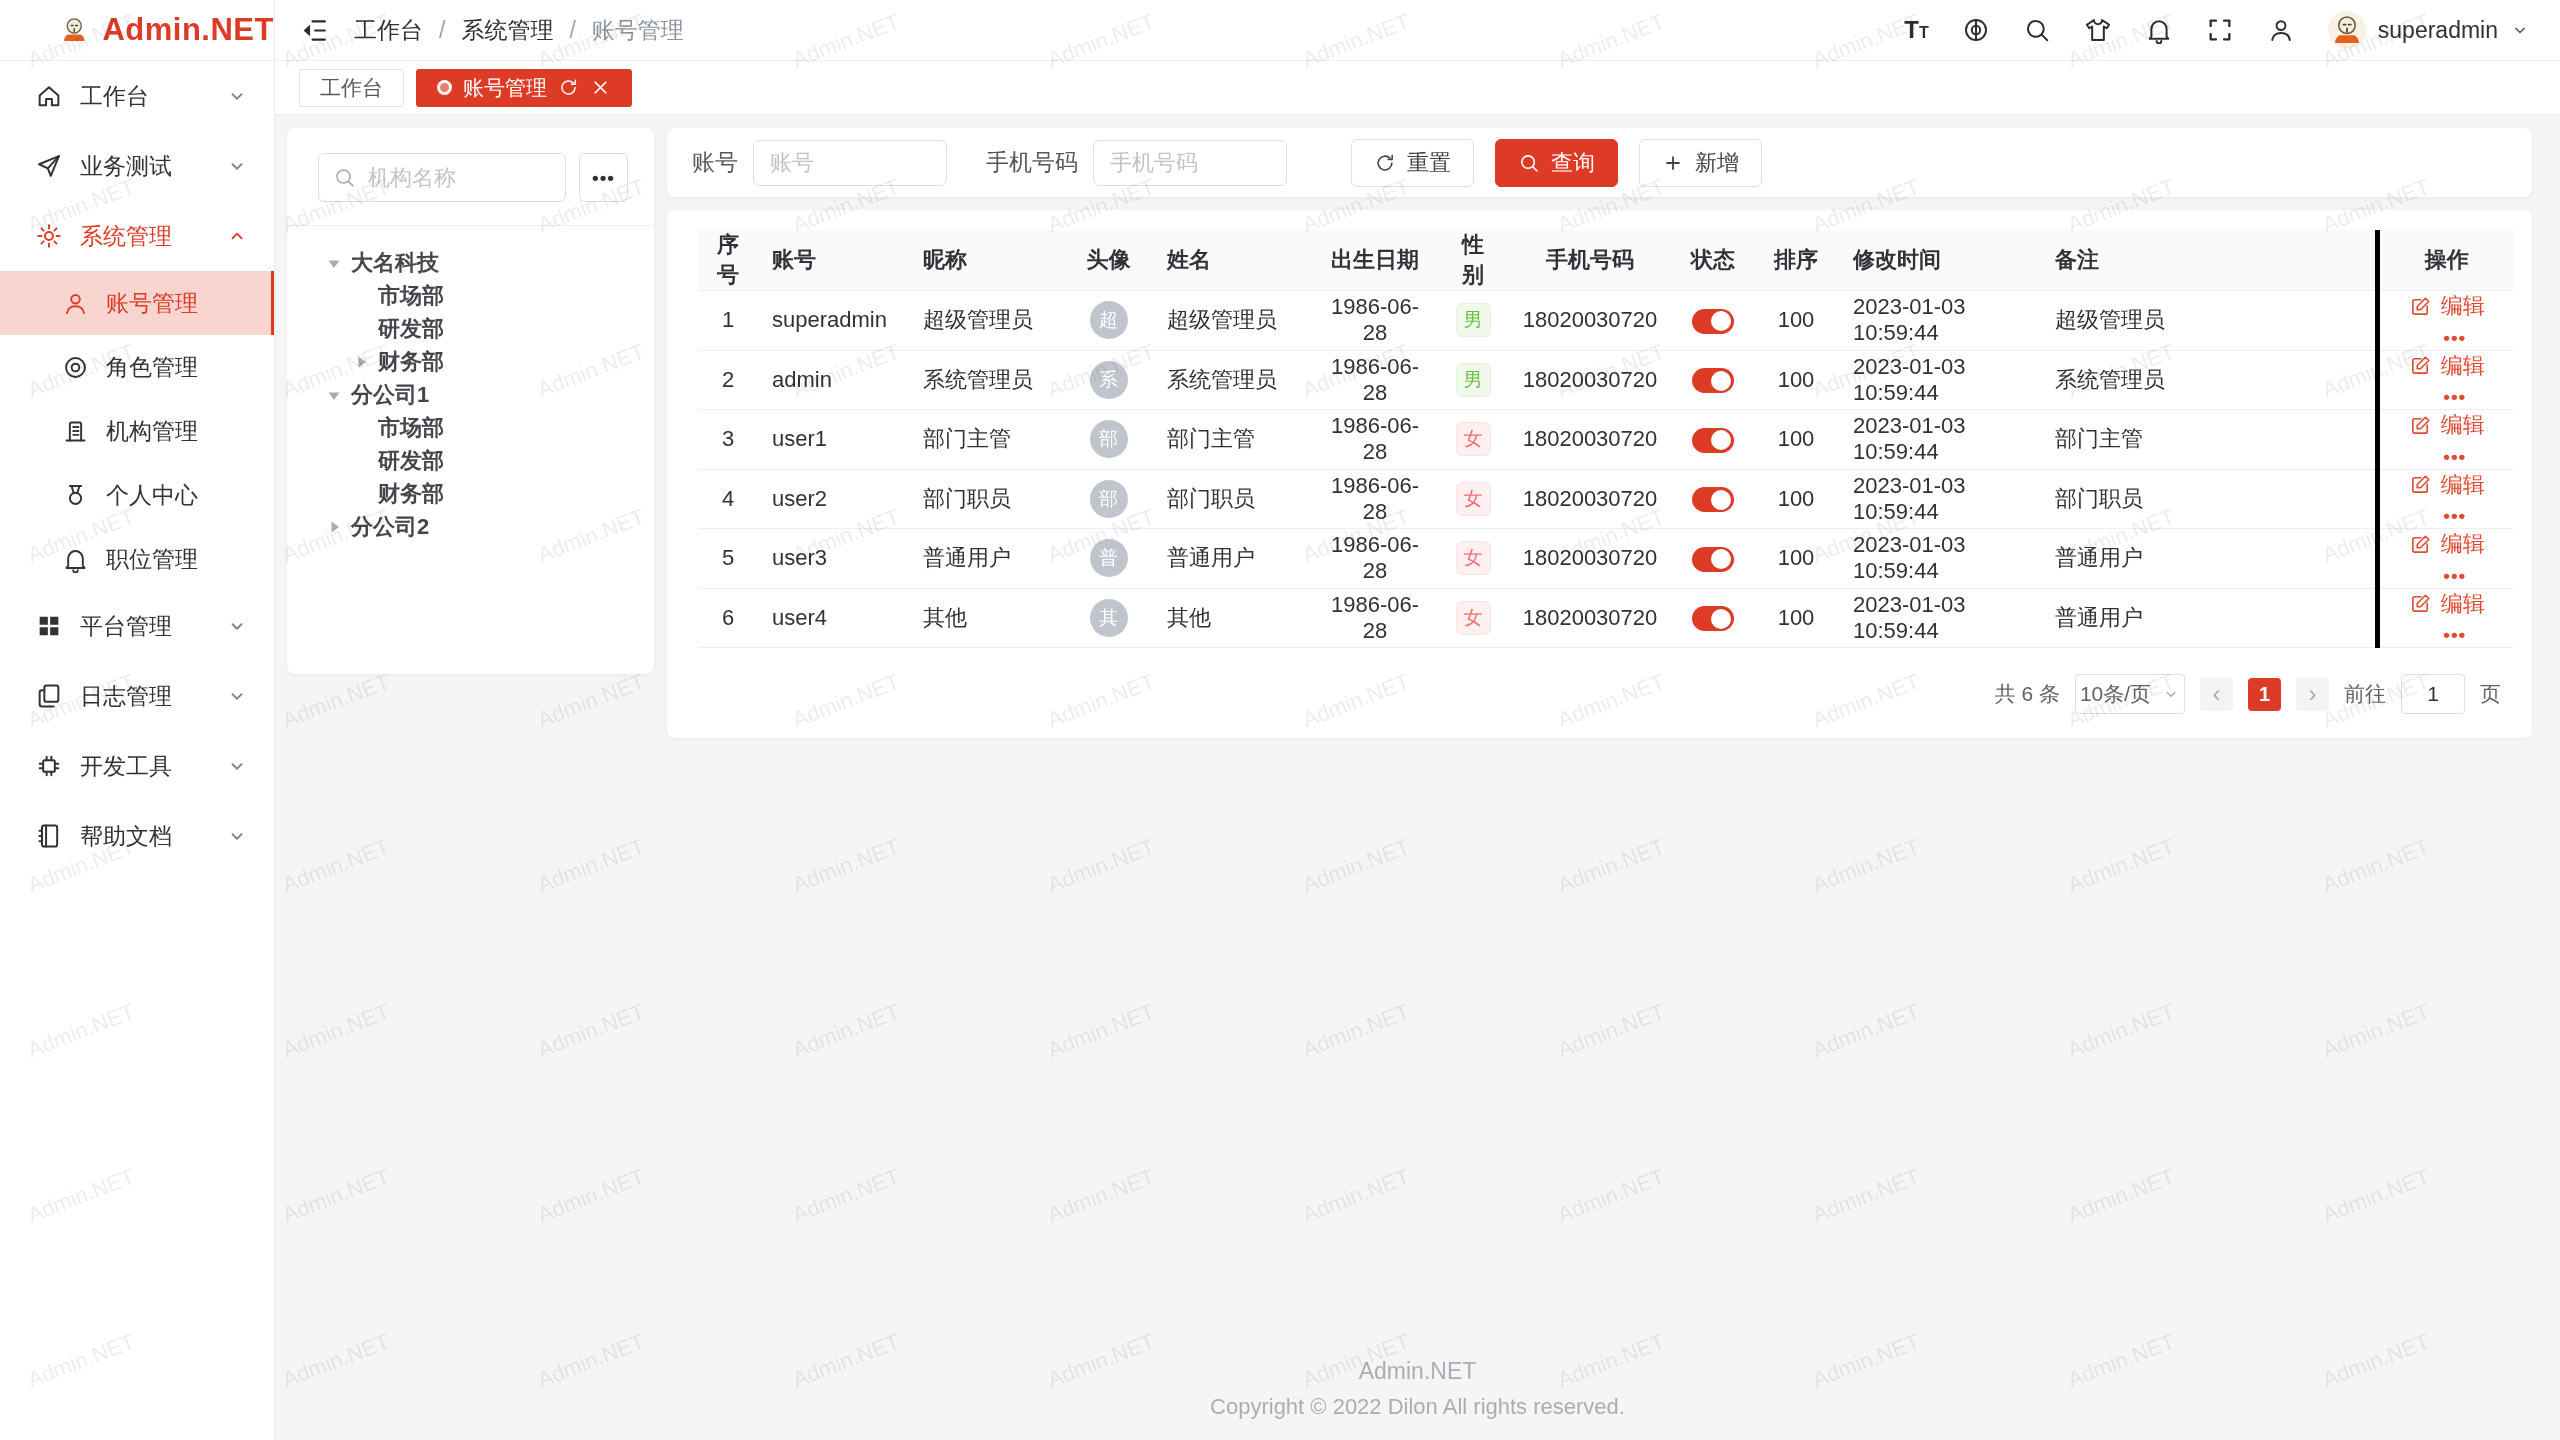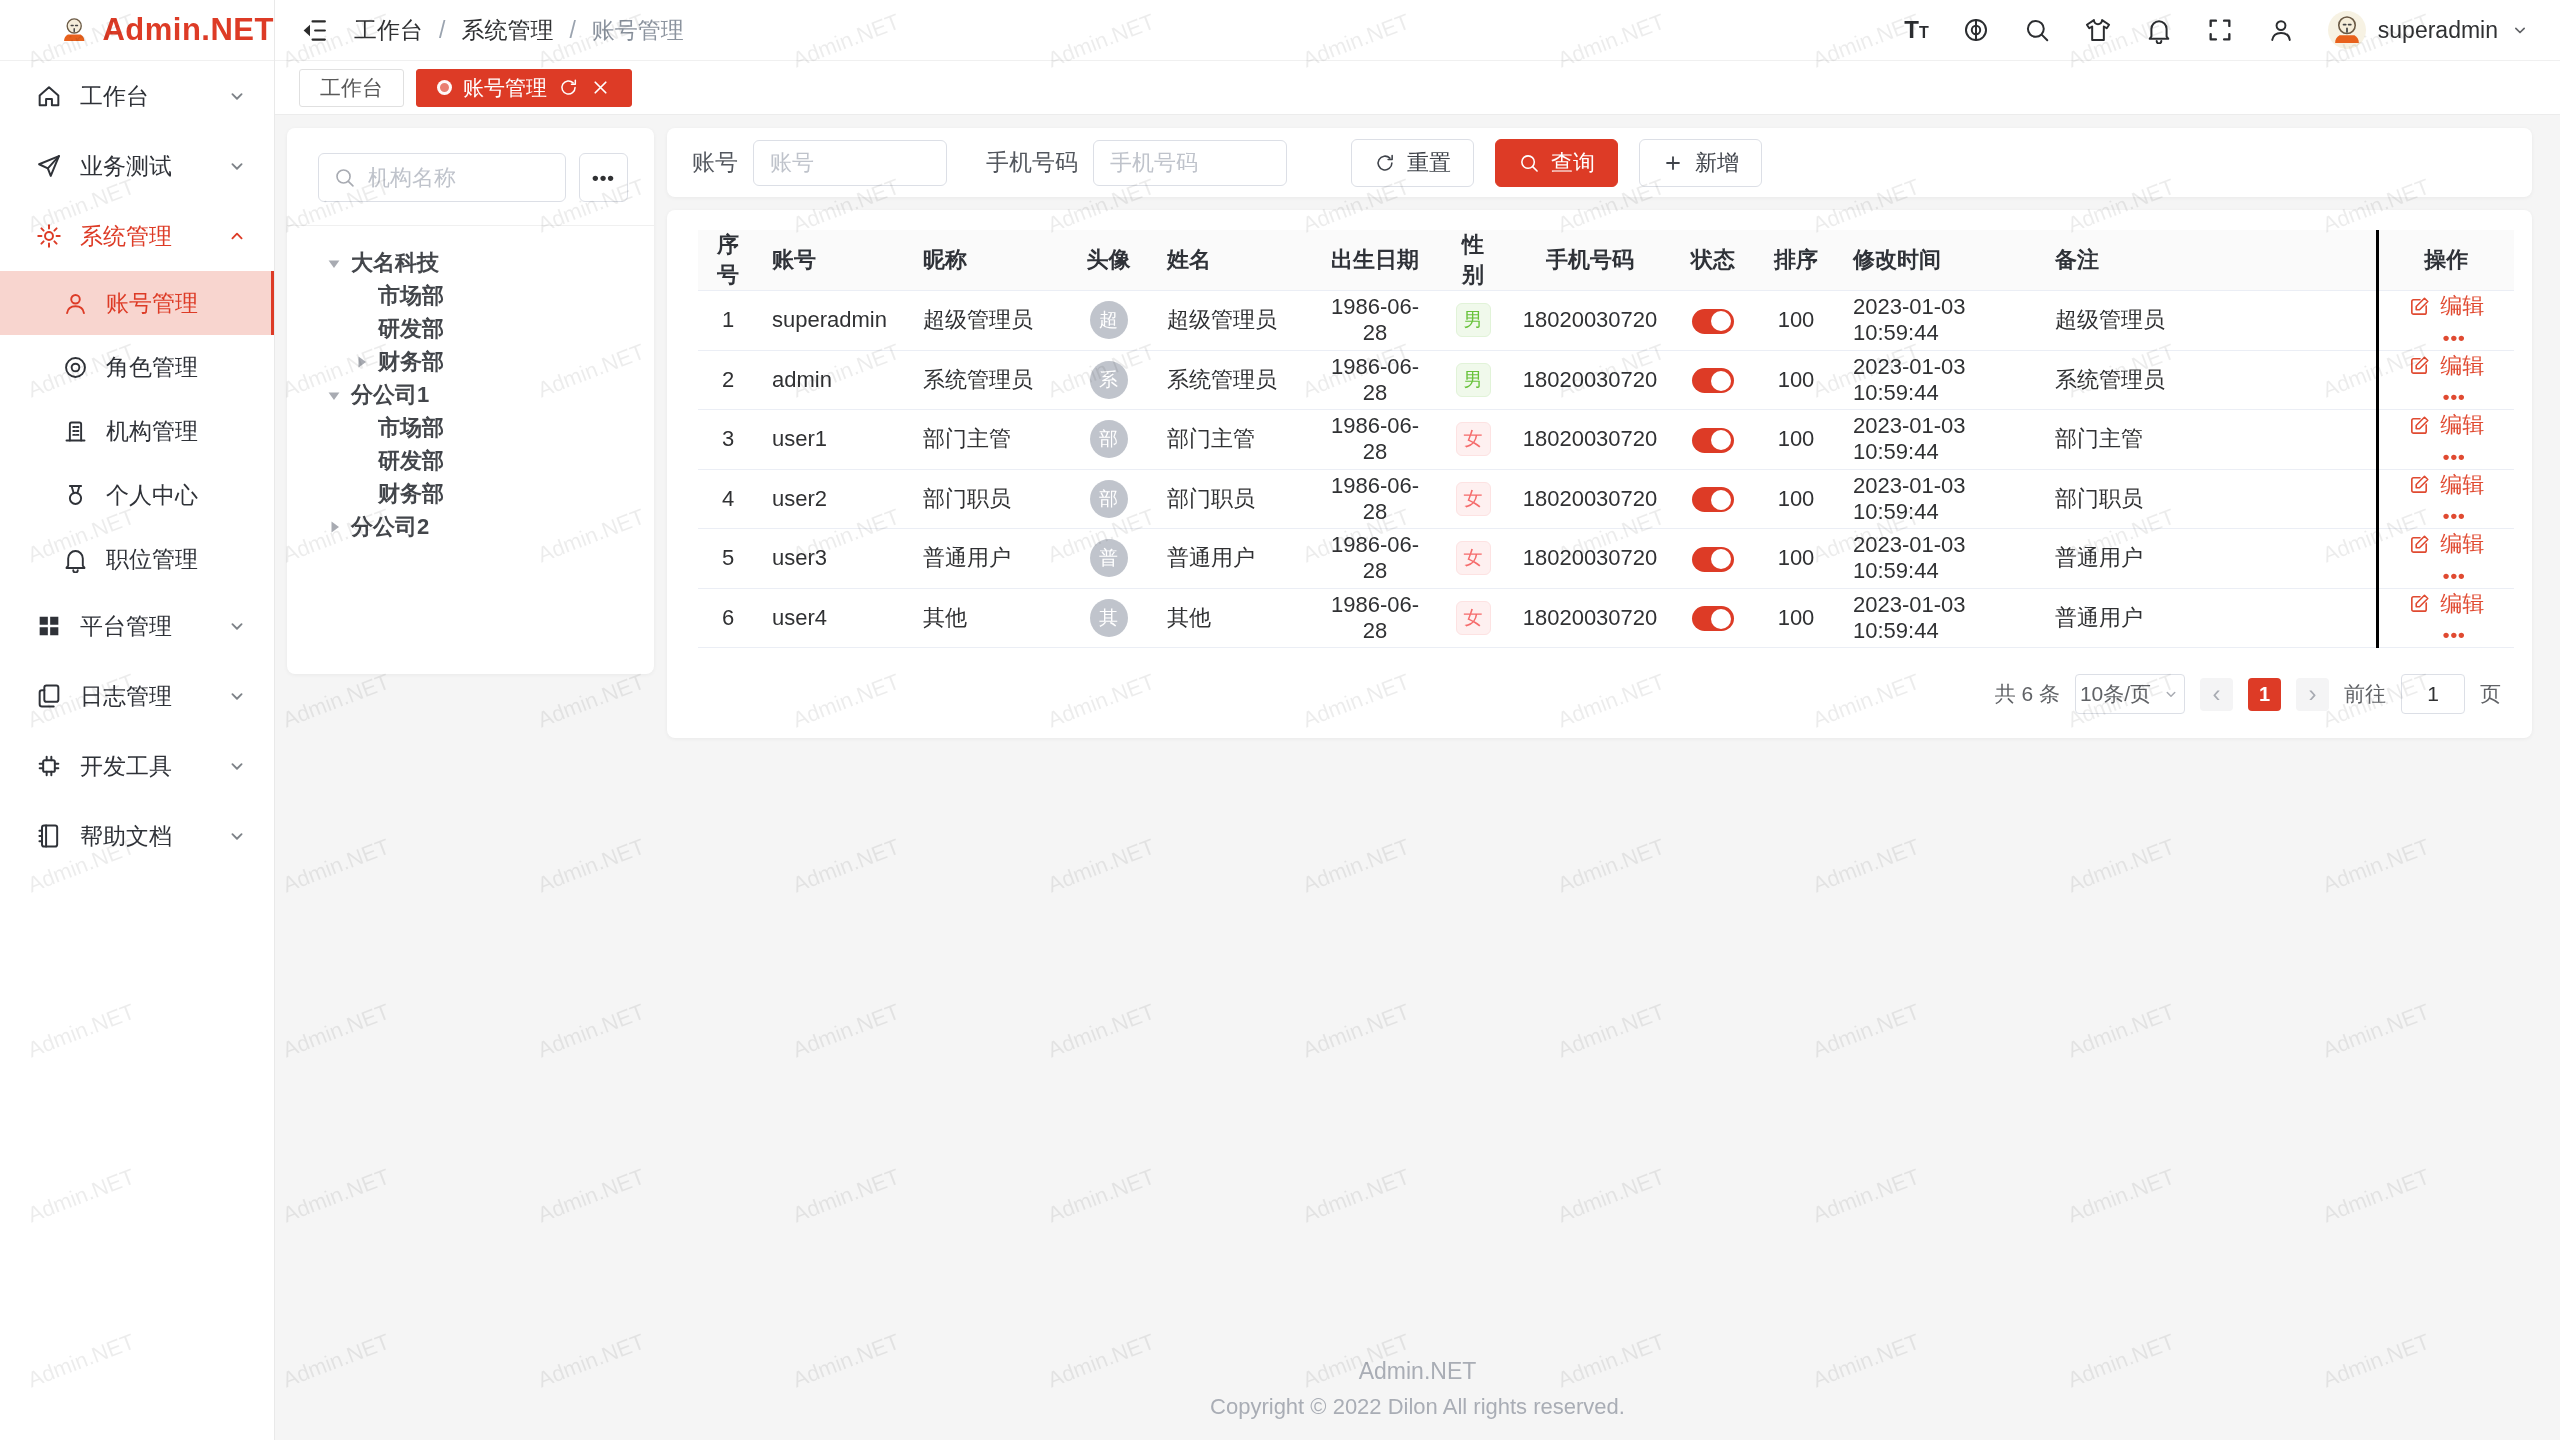--- a/index.html
+++ b/index.html
@@ -84,21 +84,21 @@
   .btn { height:48px; padding:0 22px; border:1px solid #dcdfe6; border-radius:6px; background:#fff; color:#3f434a; font-size:22px; display:flex; align-items:center; gap:11px; cursor:pointer; font-family:inherit; }
   .btn .bic { width:22px; height:22px; }
   .btn .bic svg { width:100%; height:100%; }
   .btn.primary { background:#dd3b26; border-color:#dd3b26; color:#fff; }
 
   .table-card { padding:20px 31px 24px; }
   table { width:100%; border-collapse:collapse; table-layout:fixed; }
   th { height:46px; background:#fafafa; font-weight:bold; color:#2f3238; font-size:22px; padding:0 14px; border-bottom:1px solid #ebeef5; }
   td { height:53px; border-bottom:1px solid #ebeef5; color:#303133; font-size:22px; padding:0 14px; }
   .al { text-align:left; } .ac { text-align:center; }
-  .opcol { border-left:3px solid #000000; }
+  .opcol { border-left:5px solid #000000; }
   .av { width:38px; height:38px; border-radius:50%; background:#c0c4cc; color:#fff; display:inline-flex; align-items:center; justify-content:center; font-size:19px; }
   .badge { display:inline-block; min-width:34px; height:34px; line-height:32px; padding:0 7px; border-radius:6px; font-size:19px; }
   .badge.m { color:#67c23a; background:#f0f9eb; border:1px solid #e1f3d8; }
   .badge.f { color:#f56c6c; background:#fef0f0; border:1px solid #fde2e2; }
   .switch { width:42px; height:25px; border-radius:13px; background:#dd3b26; position:relative; display:inline-block; vertical-align:middle; cursor:pointer; }
   .switch::after { content:""; position:absolute; right:3px; top:2.5px; width:20px; height:20px; border-radius:50%; background:#fff; }
   .editlink { color:#e04a31; display:inline-flex; align-items:center; gap:9px; font-size:22px; cursor:pointer; }
   .editlink .eic { width:23px; height:23px; }
   .editlink .eic svg { width:100%; height:100%; }
   .more { color:#e04a31; margin-left:16px; font-weight:bold; font-size:19px; letter-spacing:1px; cursor:pointer; }

